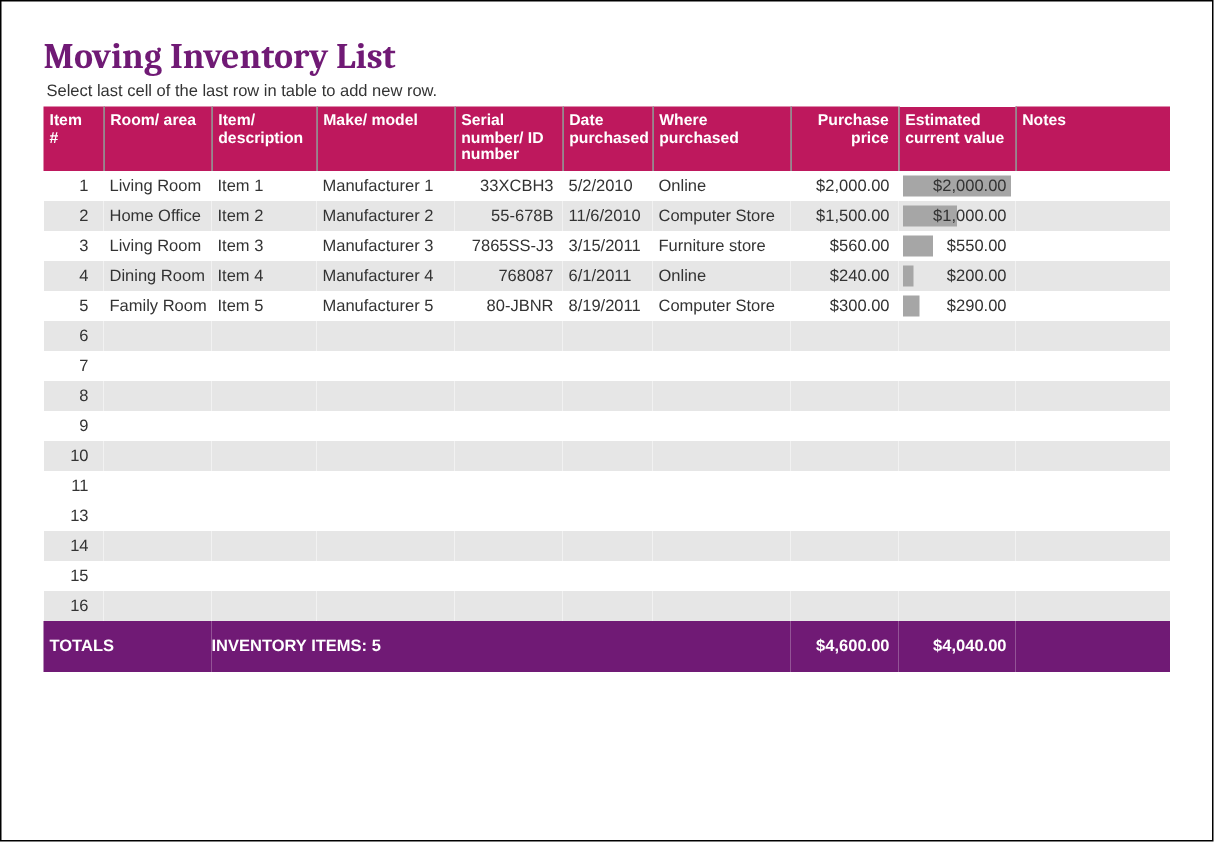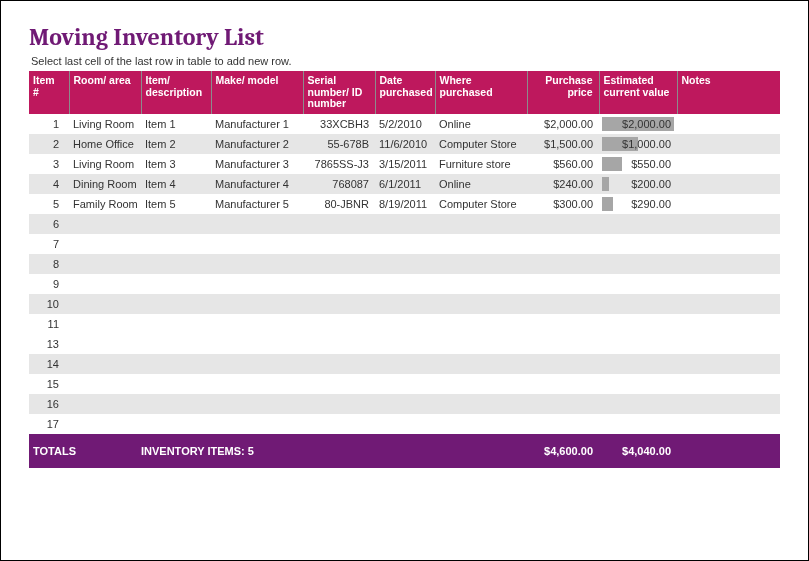--- a/index.html
+++ b/index.html
@@ -303,32 +303,20 @@
         <td></td>
         <td></td>
         <td></td>
         <td></td>
         <td></td>
         <td></td>
         <td></td>
         <td></td>
         <td></td>
       </tr>
-      <tr class="odd">
-        <td class="c-item">17</td>
-        <td></td>
-        <td></td>
-        <td></td>
-        <td></td>
-        <td></td>
-        <td></td>
-        <td></td>
-        <td></td>
-        <td></td>
-      </tr>
     </tbody>
   <tfoot>
     <tr>
       <td class="f-label" colspan="2">
         <span>TOTALS</span>
       </td>
       <td class="f-label" colspan="5" style="padding-left:0;">
         <span>INVENTORY ITEMS: 5</span>
       </td>
       <td class="f-num">$4,600.00</td>

